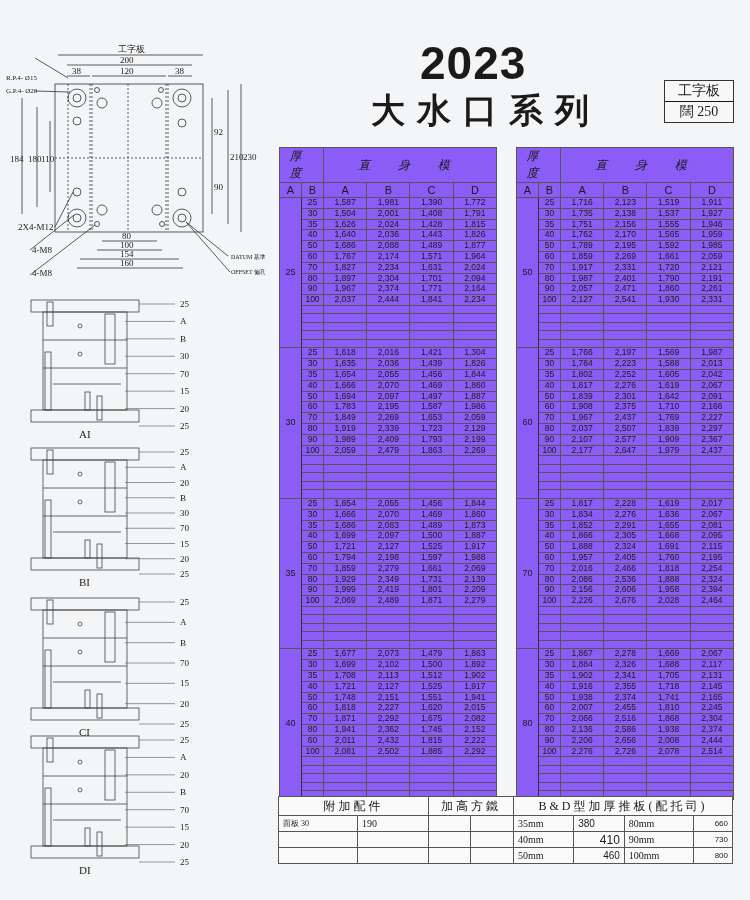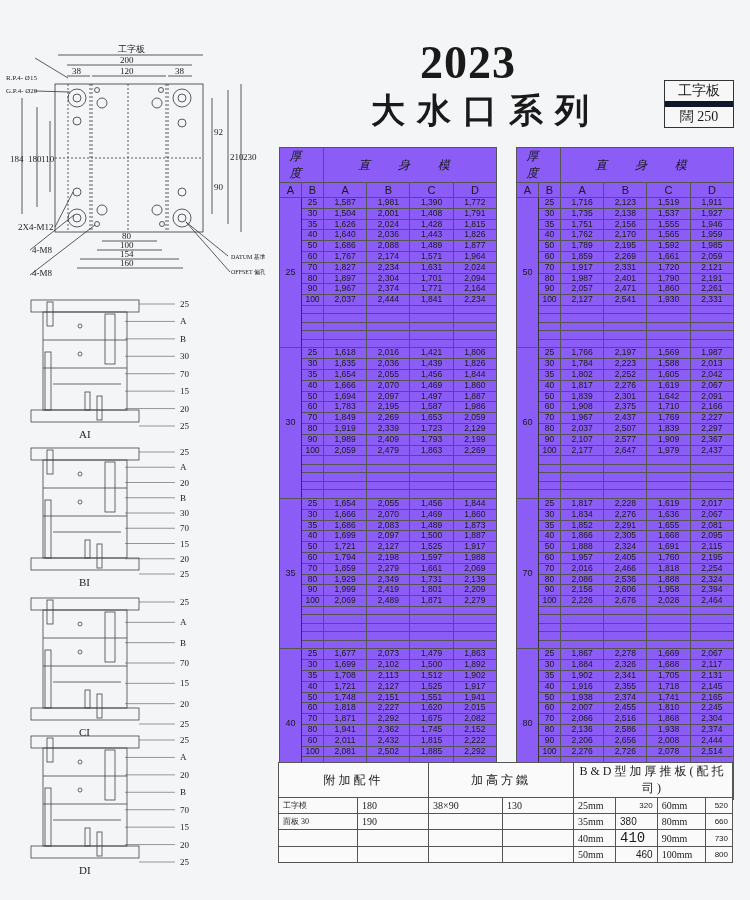--- a/index.html
+++ b/index.html
@@ -1,33 +1,33 @@
 <!DOCTYPE html>
 <html><head>
 <meta charset="utf-8">
 <style>
   html, body { margin:0; padding:0; }
   body { width:750px; height:900px; background:#f4f5f7; position:relative; overflow:hidden;
          font-family:"Liberation Sans", sans-serif; color:#1a1a1a; }
   .abs { position:absolute; }
-  .title-year { left:420px; top:36px; font-family:Liberation Serif, serif; font-weight:bold; font-size:46px; letter-spacing:1px; }
+  .title-year { left:420px; top:36px; font-family:Liberation Sans, sans-serif; font-weight:bold; font-size:46px; letter-spacing:1px; }
   .title-series { left:371px; top:88px; font-family:"DejaVu Sans", sans-serif; font-weight:bold; font-size:34px; letter-spacing:12px; }
   .badge { left:664px; top:80px; width:68px; border:1px solid #333; font-family:"Liberation Serif", serif; font-size:14px; background:#f7f7f8; }
   .badge div { height:20px; line-height:20px; text-align:center; }
-  .badge div + div { border-top:6px solid #0f172a; }
+  .badge div + div { border-top:1px solid #0f172a; }
 
   table.spec { position:absolute; border-collapse:collapse; font-size:8.5px; background:#8b5cf6; }
   table.spec td, table.spec th { border:1px solid #555; padding:0; text-align:center; font-weight:normal; }
   table.spec th.hdr { height:17px; font-family:"DejaVu Serif", serif; font-size:12px; font-style:italic; letter-spacing:12px; }
   table.spec th.sub { height:14px; font-size:11px; }
   table.spec td.aval { vertical-align:middle; border-right:1.5px solid #333; font-size:9px; }
   table.spec tr.data td { height:9.8px; line-height:9.8px; }
   table.spec tr.blank td { height:7.5px; }
 
-  table.acc { position:absolute; left:278px; top:762px; width:455px; border-collapse:collapse; font-family:"Liberation Serif", serif; font-size:10px; background:#fafafa; }
+  table.acc { position:absolute; left:278px; top:796px; width:455px; border-collapse:collapse; font-family:"Liberation Serif", serif; font-size:10px; background:#fafafa; }
   table.acc td { border:1px solid #555; height:15px; padding:0 4px; }
   table.acc td.h { text-align:center; font-size:12px; letter-spacing:3px; height:18px; }
   .drawing { position:absolute; }
   .lbl { font-family:"Liberation Serif", serif; font-size:9px; fill:#222; }
 </style>
 </head>
 <body>
 
 <div class="abs title-year">2023</div>
 <div class="abs title-series">大水口系列</div>
@@ -382,21 +382,21 @@
           <td></td>
           <td></td>
           <td></td>
         </tr>
         <tr class="data">
           <td class="aval" rowspan="15">30</td>
           <td>25</td>
           <td>1,618</td>
           <td>2,016</td>
           <td>1,421</td>
-          <td>1,806</td>
+          <td>1,304</td>
         </tr>
         <tr class="data">
           <td>30</td>
           <td>1,635</td>
           <td>2,036</td>
           <td>1,439</td>
           <td>1,826</td>
         </tr>
         <tr class="data">
           <td>35</td>
@@ -1155,47 +1155,37 @@
 
 <table class="acc">
   <tbody>
       <tr>
     <td class="h" colspan="2">附加配件</td>
     <td class="h" colspan="2">加高方鐵</td>
     <td class="h" colspan="4">B&amp;D型加厚推板(配托司)</td>
   </tr>
   </tbody>
     <tbody id="acc-body">
-      <tr>
-        <td style="width:70px;font-size:8px">工字模</td>
-        <td style="width:62px">180</td>
-        <td style="width:65px">38×90</td>
-        <td style="width:62px">130</td>
-        <td>25mm</td>
-        <td style="text-align:right;font-family:'Liberation Sans',sans-serif;font-size:8px">320</td>
-        <td>60mm</td>
-        <td style="text-align:right;font-family:'Liberation Sans',sans-serif;font-size:8px">520</td>
-      </tr>
       <tr>
         <td style="width:70px;font-size:8px">面板 30</td>
         <td style="width:62px">190</td>
         <td></td>
         <td></td>
         <td>35mm</td>
         <td style="font-family:Liberation Sans, sans-serif;font-size:10px">380</td>
         <td>80mm</td>
         <td style="text-align:right;font-family:'Liberation Sans',sans-serif;font-size:8px">660</td>
       </tr>
       <tr>
         <td></td>
         <td></td>
         <td></td>
         <td></td>
         <td>40mm</td>
-        <td style="font-family:Liberation Mono, monospace;font-size:14px">410</td>
+        <td style="text-align:right;font-family:Liberation Sans, sans-serif;font-size:12px">410</td>
         <td>90mm</td>
         <td style="text-align:right;font-family:'Liberation Sans',sans-serif;font-size:8px">730</td>
       </tr>
       <tr>
         <td></td>
         <td></td>
         <td></td>
         <td></td>
         <td>50mm</td>
         <td style="text-align:right;font-family:'Liberation Sans',sans-serif;font-size:10px">460</td>

